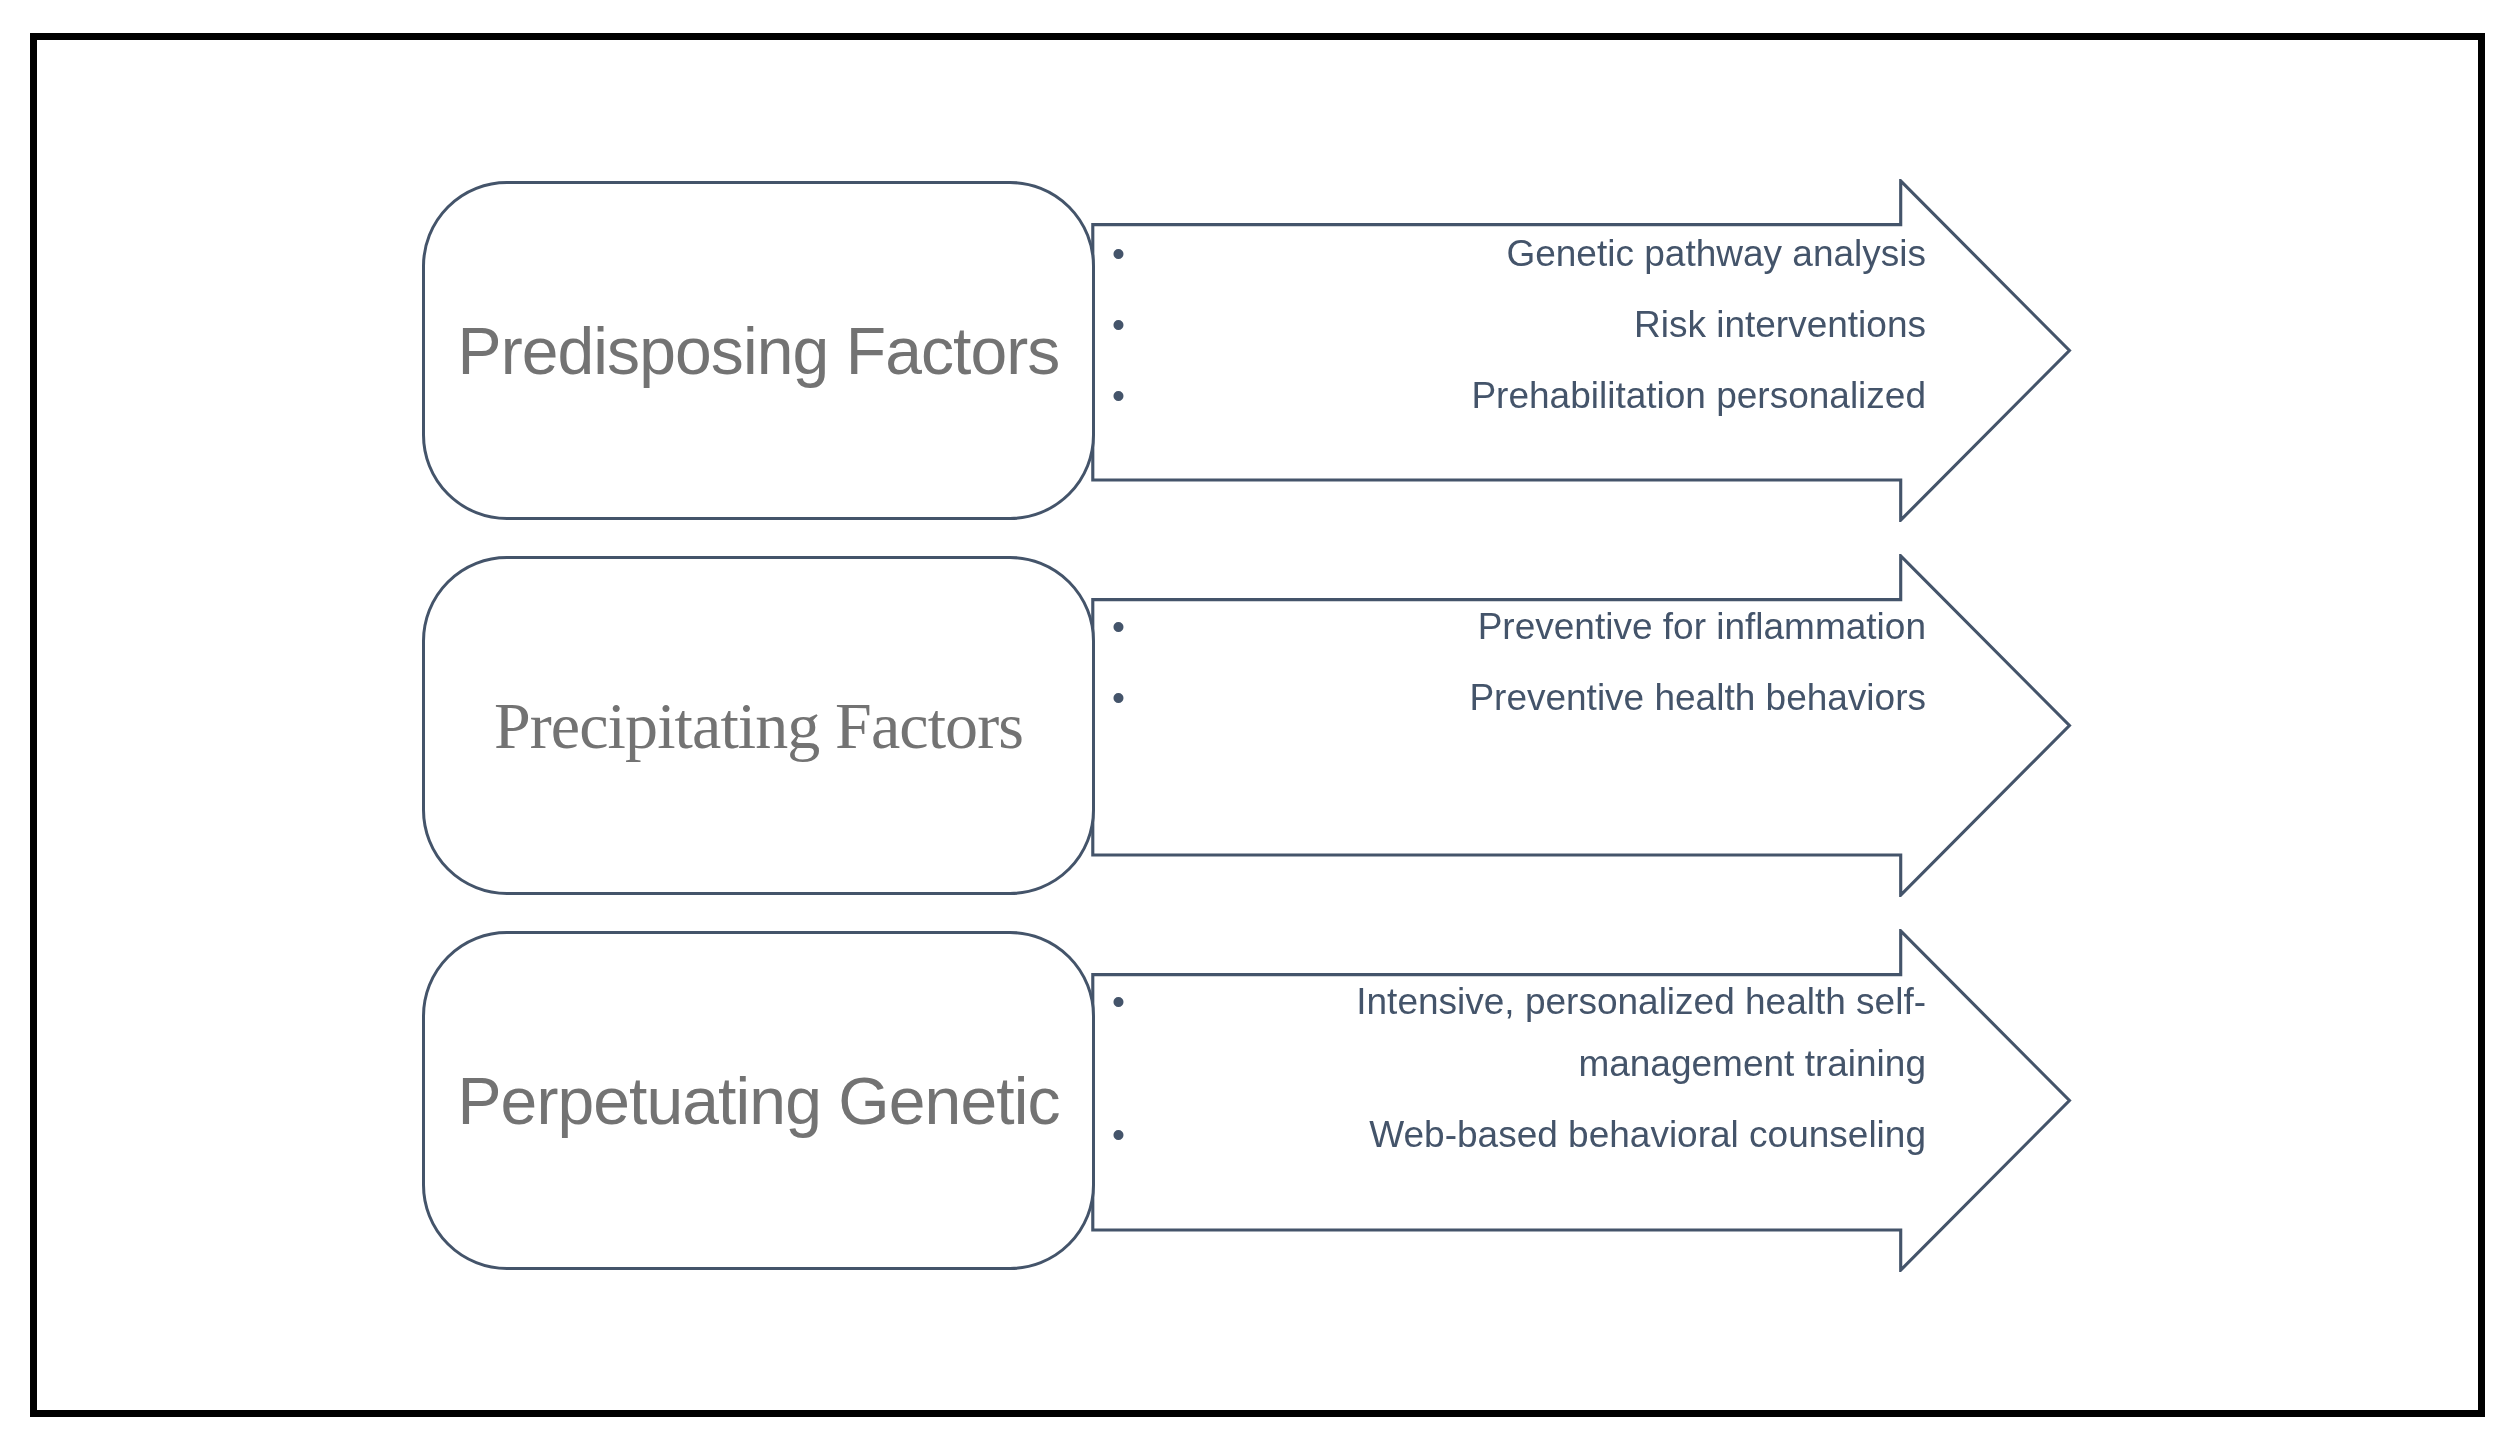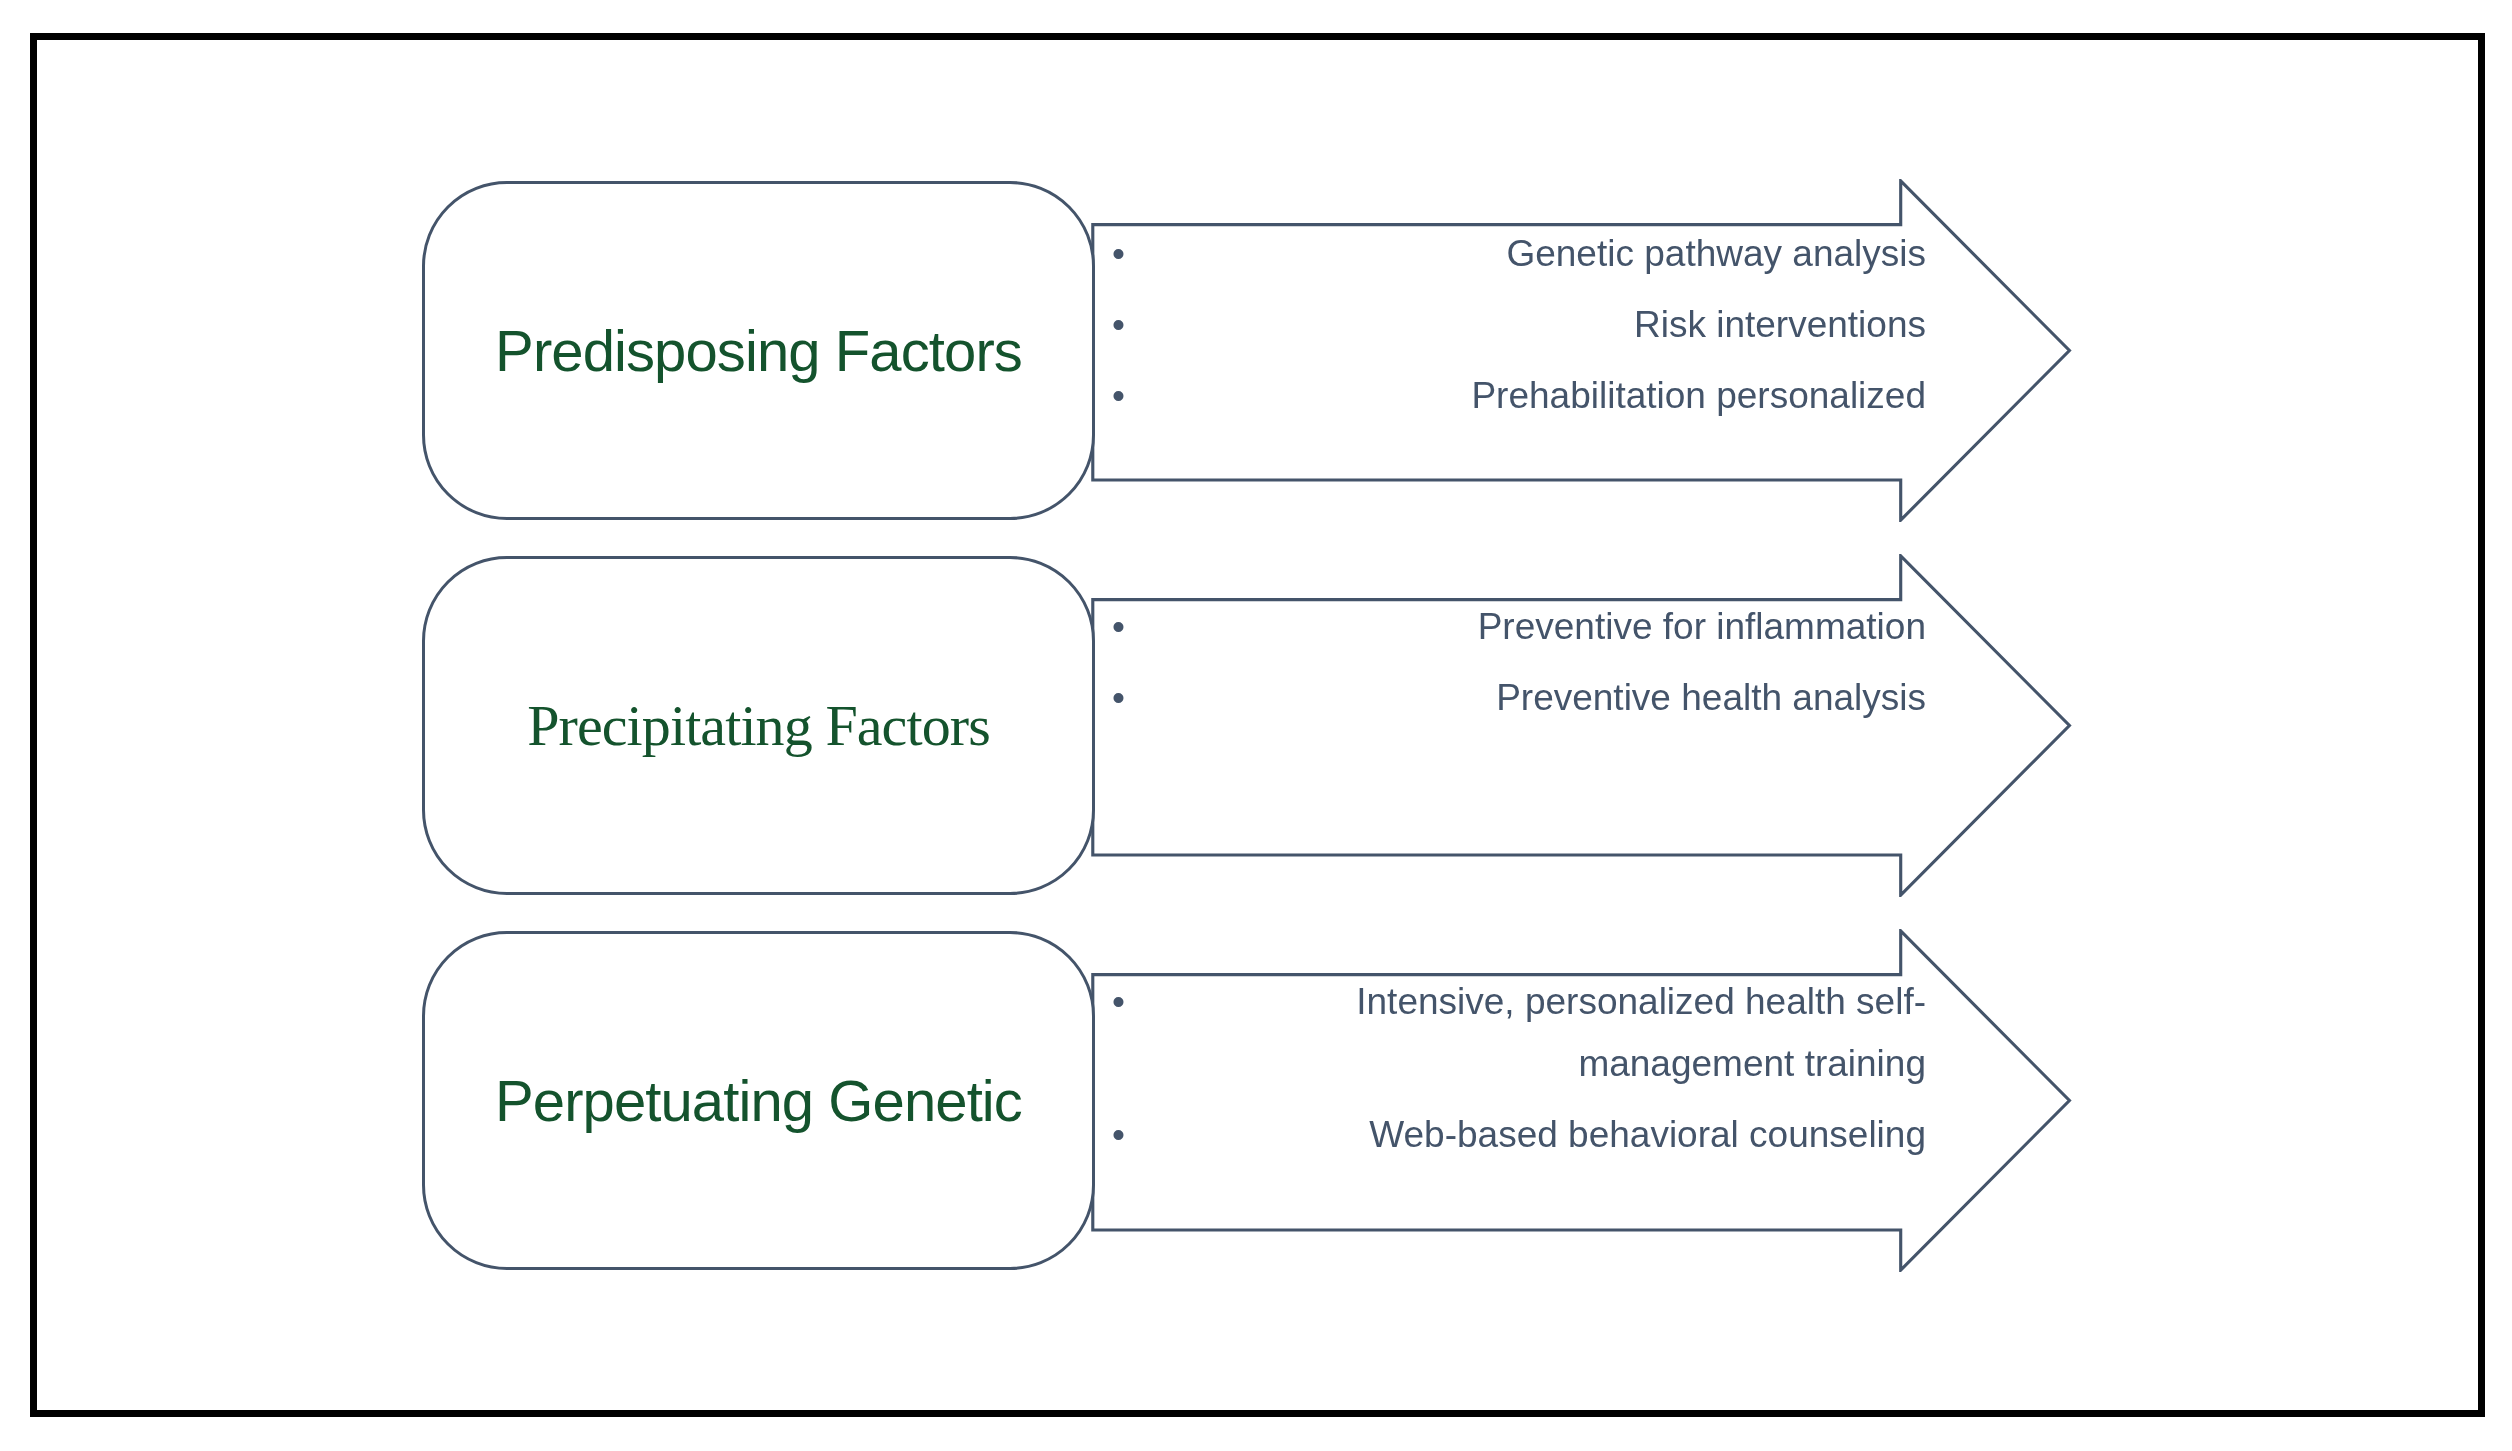--- a/index.html
+++ b/index.html
@@ -25,22 +25,22 @@
     width:673px;height:339px;
     box-sizing:border-box;
     border:3.1px solid #44546A;
     border-radius:85px;
     background:#ffffff;
     display:flex;align-items:center;justify-content:center;
     text-align:center;
     z-index:2;
   }
   .factor-title{
-    color:#14532d;
-    font-size:58px;
+    color:#737373;
+    font-size:66px;
     line-height:120px;
     font-weight:400;
     letter-spacing:-0.9px;
     padding:0 32px;
   }
   .arrow-svg{
     position:absolute;
     left:1091px;
     width:982px;height:343px;
     z-index:1;
@@ -122,21 +122,21 @@
     <div class="factor-box">
       <div class="factor-title">Precipitating Factors</div>
     </div>
     <div class="bullet-list">
       <div class="bullet-item">
         <span class="bullet-marker">•</span>
         <span class="bullet-text">Preventive for inflammation</span>
       </div>
       <div class="bullet-item">
         <span class="bullet-marker">•</span>
-        <span class="bullet-text">Preventive health analysis</span>
+        <span class="bullet-text">Preventive health behaviors</span>
       </div>
     </div>
   </div>
 
   <div class="row row3">
     <svg class="arrow-svg" viewBox="0 0 1100 384" aria-hidden="true">
       <polygon points="2,51 907,51 907,2 1096,192 907,382 907,337 2,337"></polygon>
     </svg>
     <div class="factor-box">
       <div class="factor-title">Perpetuating Genetic</div>

